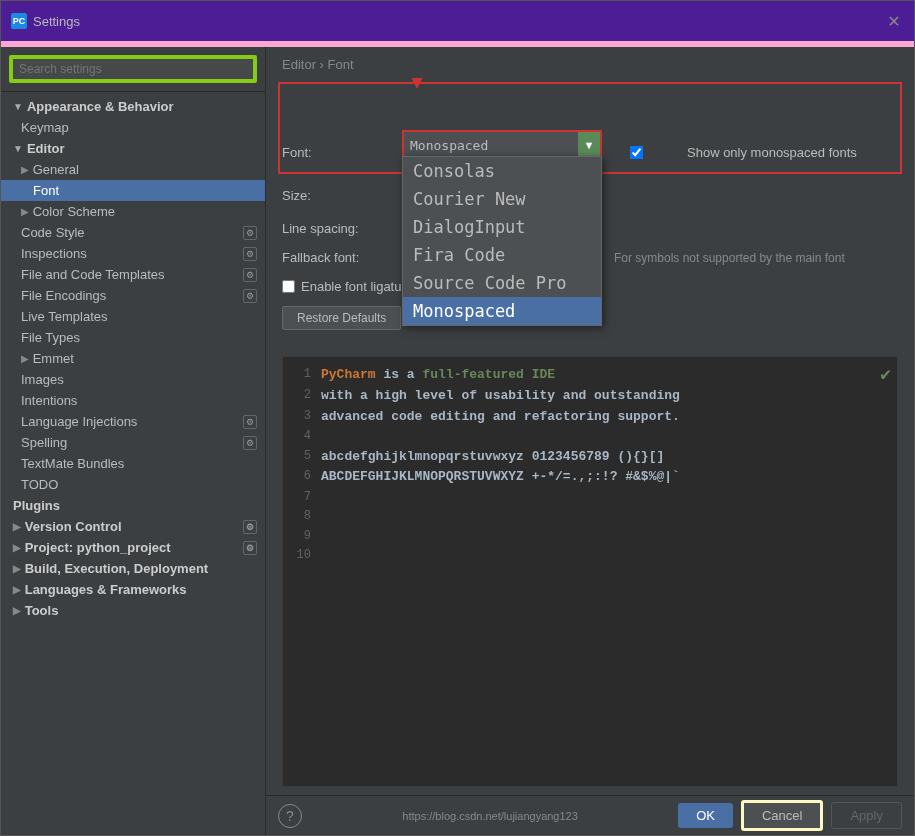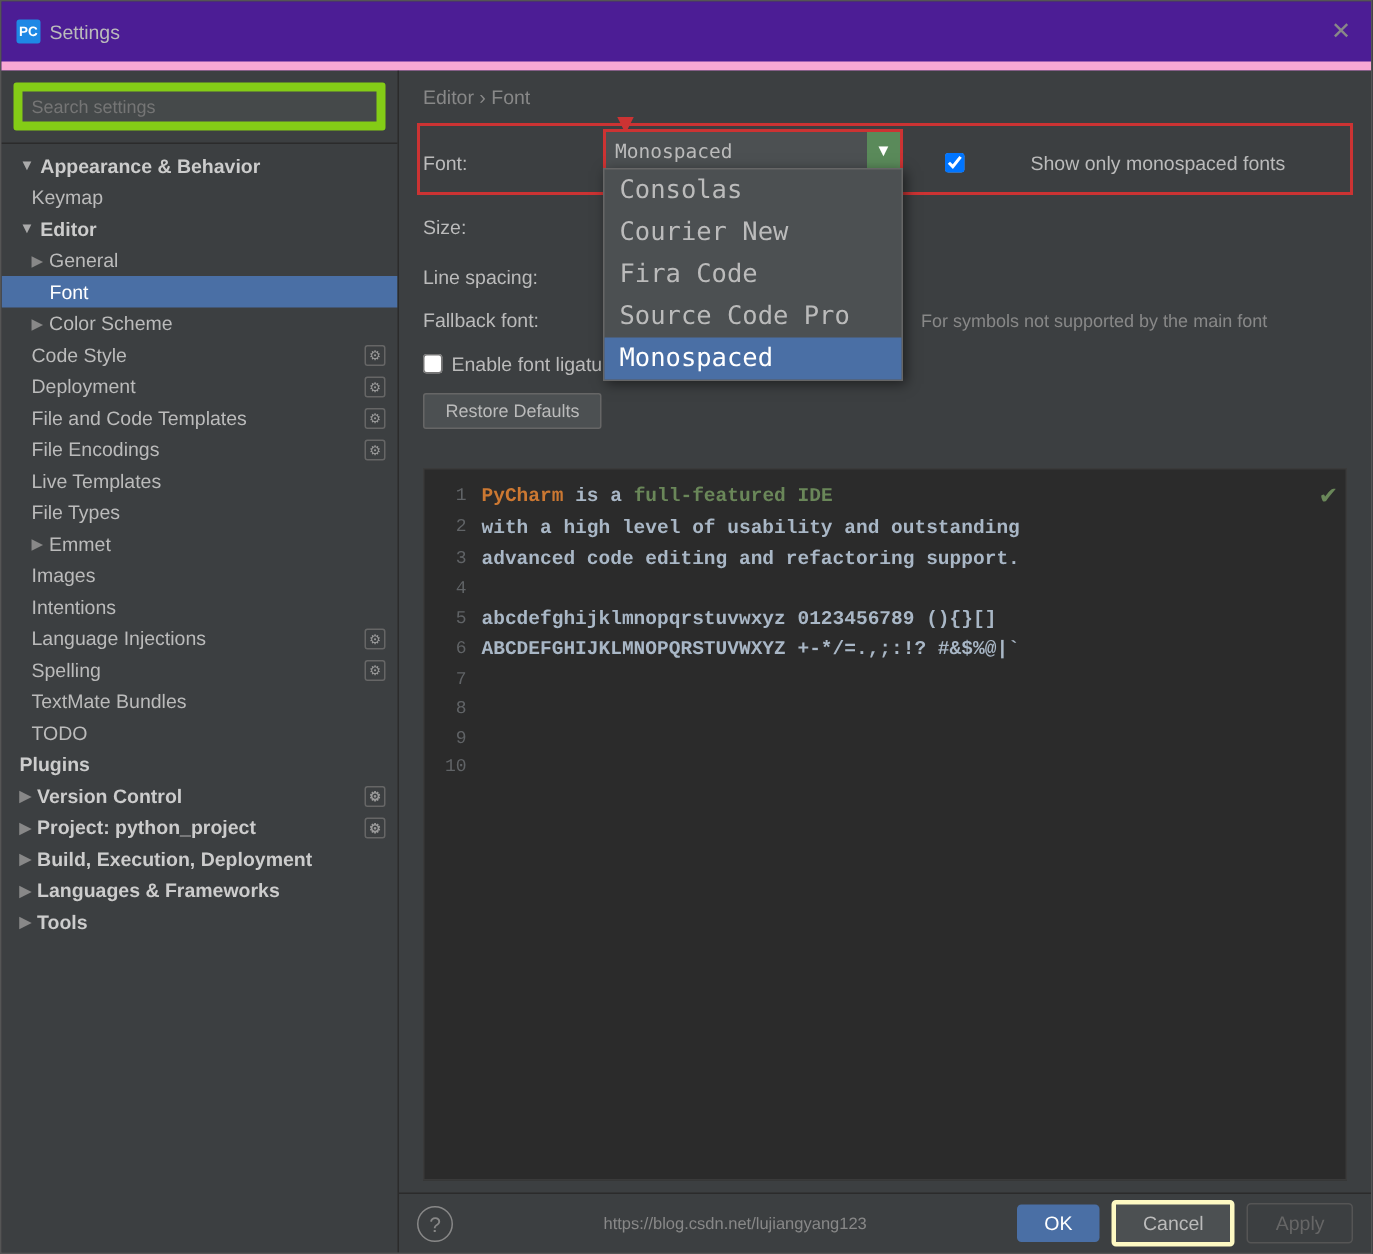--- a/index.html
+++ b/index.html
@@ -64,21 +64,21 @@
       flex-direction: column;
       flex-shrink: 0;
     }
     .search-box {
       padding: 8px 8px;
       border-bottom: 1px solid #2b2b2b;
     }
     .search-input {
       width: 100%;
       background: #45494a;
-      border: 6px solid #84cc16;
+      border: 4px solid #84cc16;
       color: #bbbbbb;
       padding: 3px 6px;
       font-size: 12px;
       outline: none;
       border-radius: 2px;
     }
     .tree {
       overflow-y: auto;
       flex: 1;
       padding: 4px 0;
@@ -144,20 +144,21 @@
     .form-label {
       width: 120px;
       color: #bbbbbb;
       font-size: 13px;
       flex-shrink: 0;
     }
     .font-dropdown-container {
       position: relative;
       width: 212px;
       flex-shrink: 0;
+      margin-top: 44px;
     }
     .dropdown-popup {
       position: absolute;
       top: 26px;
       left: 0;
       width: 200px;
       background: #4c5052;
       border: 1px solid #666;
       z-index: 100;
       box-shadow: 2px 2px 8px rgba(0,0,0,0.5);
@@ -372,21 +373,21 @@
           <span class="arrow">▶</span>
           <span>Color Scheme</span>
         </div>
 
         <div class="tree-item indent-1">
           <span>Code Style</span>
           <span class="icon-badge">⚙</span>
         </div>
 
         <div class="tree-item indent-1">
-          <span>Deployment</span>
+          <span>Inspections</span>
           <span class="icon-badge">⚙</span>
         </div>
 
         <div class="tree-item indent-1">
           <span>File and Code Templates</span>
           <span class="icon-badge">⚙</span>
         </div>
 
         <div class="tree-item indent-1">
           <span>File Encodings</span>
@@ -492,20 +493,21 @@
             <div class="font-dropdown-container" style="position:relative;">
 
               <div style="display:flex;align-items:center;width:200px;background:#4c5052;border:2px solid #cc3333;position:relative;">
                 <span style="flex:1;padding:3px 6px;font-family:monospace;font-size:13px;color:#bbbbbb;">Monospaced</span>
                 <span style="background:#5a8a5a;width:22px;height:26px;display:flex;align-items:center;justify-content:center;color:#fff;font-size:11px;">▼</span>
               </div>
 
               <div class="dropdown-popup">
                 <div class="dropdown-popup-item">Consolas</div>
                 <div class="dropdown-popup-item">Courier New</div>
+                <div class="dropdown-popup-item">DialogInput</div>
                 <div class="dropdown-popup-item">Fira Code</div>
                 <div class="dropdown-popup-item">Source Code Pro</div>
                 <div class="dropdown-popup-item selected">Monospaced</div>
               </div>
             </div>
 
             <div class="checkbox-row" style="margin-left:16px;">
               <input type="checkbox" checked="" style="">
               <span>Show only monospaced fonts</span>
             </div>

